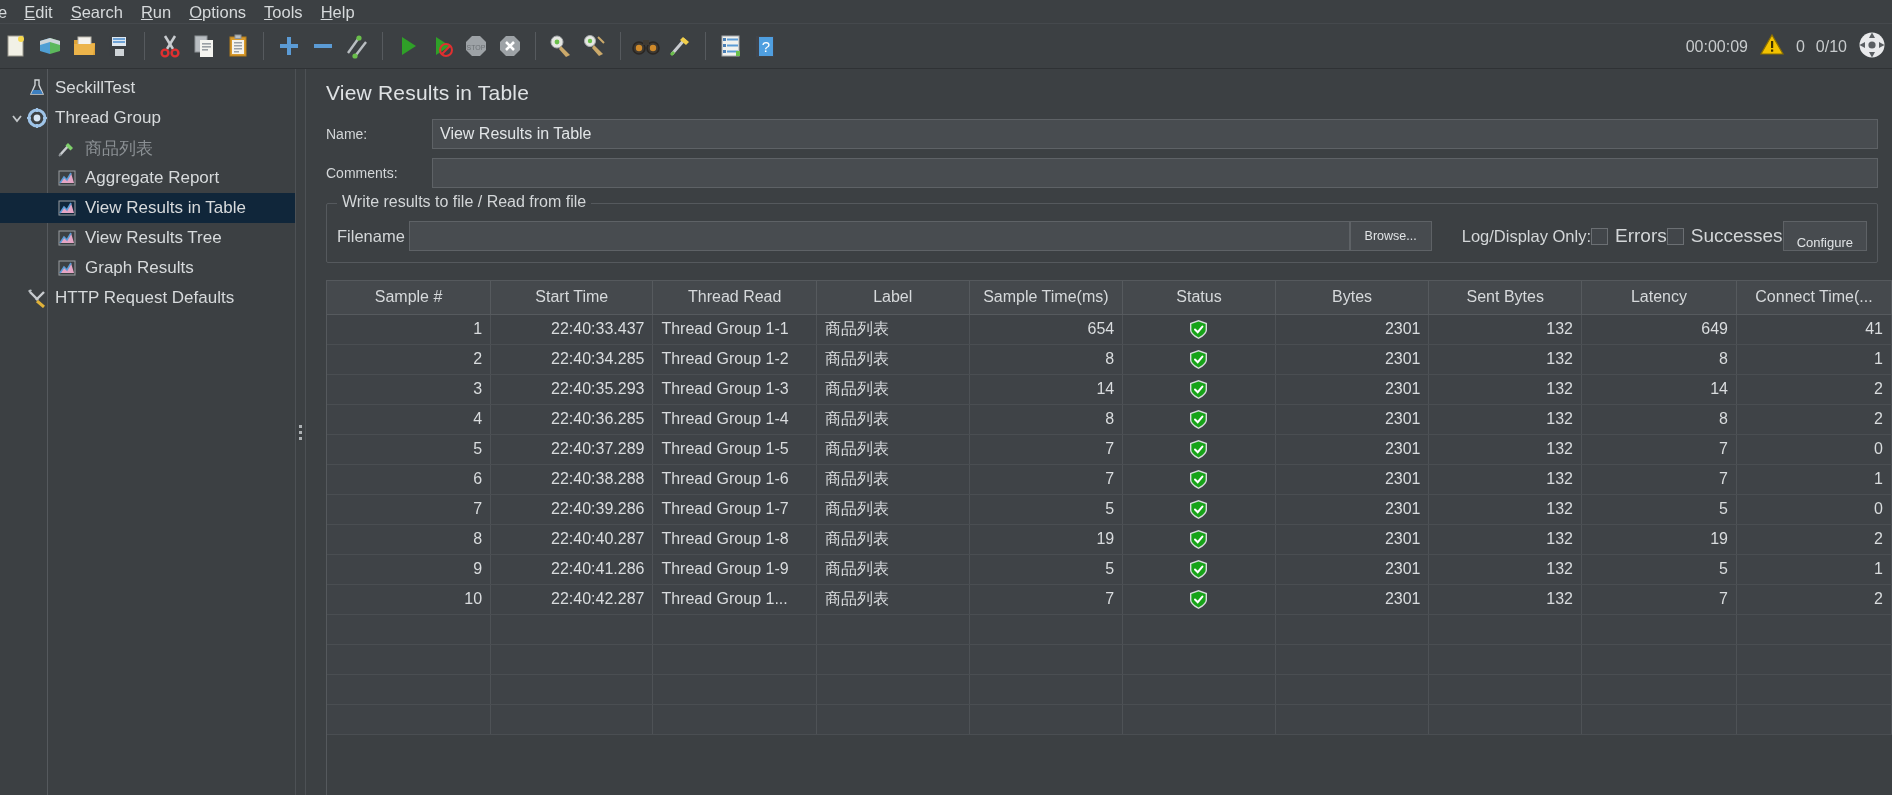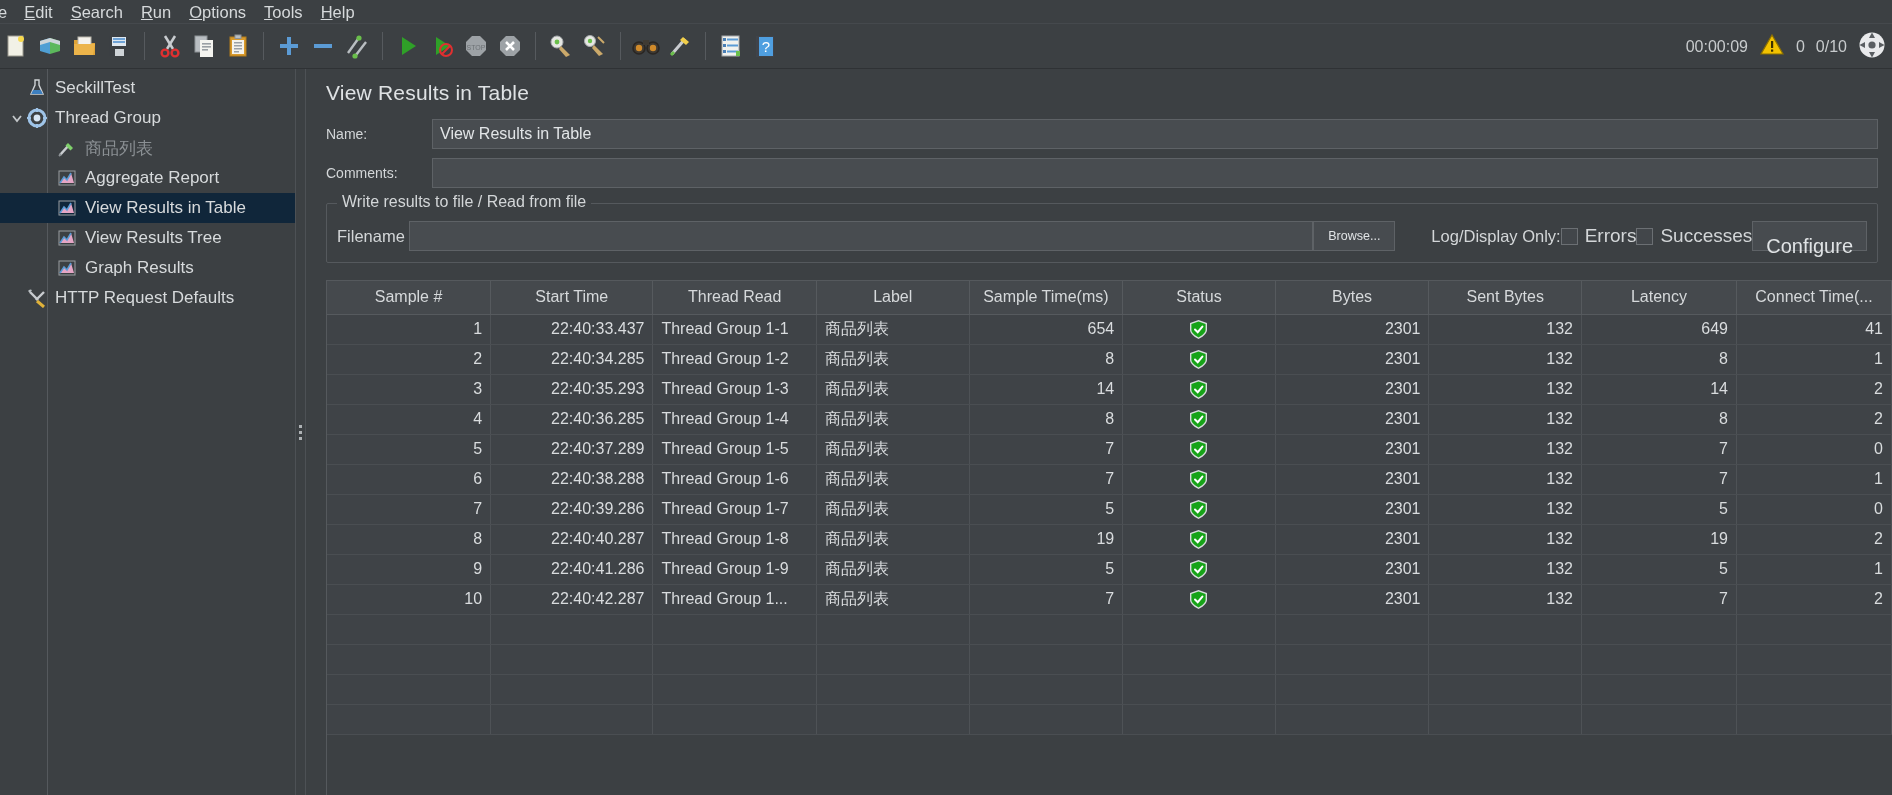--- a/index.html
+++ b/index.html
@@ -150,33 +150,33 @@
   .gb-row { display: flex; align-items: center; gap: 0; }
   .gb-label { font-size: 16.5px; color: #d3d6d8; flex: 0 0 auto; margin-right: 4px; }
   .btn {
     background: #474b4f;
     border: 1px solid #5e6266;
     color: #e0e3e5;
     font-family: "Liberation Sans", sans-serif;
     height: 30px;
     padding: 13px 13px;
     cursor: default;
-    font-size: 20px;
+    font-size: 13px;
     white-space: nowrap;
   }
   .btn.small { font-size: 12.5px; padding: 0 14px; }
   .chk-wrap { display: flex; align-items: center; gap: 7px; cursor: default; }
   .chk {
     width: 17px; height: 17px;
     background: #42464a;
     border: 1px solid #6b6f73;
     display: inline-block;
   }
   .chk-lbl { font-size: 19px; color: #d3d6d8; white-space: nowrap; }
-  .loglbl { font-size: 16.5px; color: #d3d6d8; white-space: nowrap; margin-left: 12px; padding-left: 24px; }
+  .loglbl { font-size: 16.5px; color: #d3d6d8; white-space: nowrap; margin-left: 6px; padding-left: 24px; }
 
   
   .table-wrap {
     margin: 17px 0 0 8px;
     flex: 1;
     border-top: 1px solid #55595d;
     border-left: 1px solid #55595d;
     background: #3c4043;
     overflow: hidden;
     display: flex; flex-direction: column;

